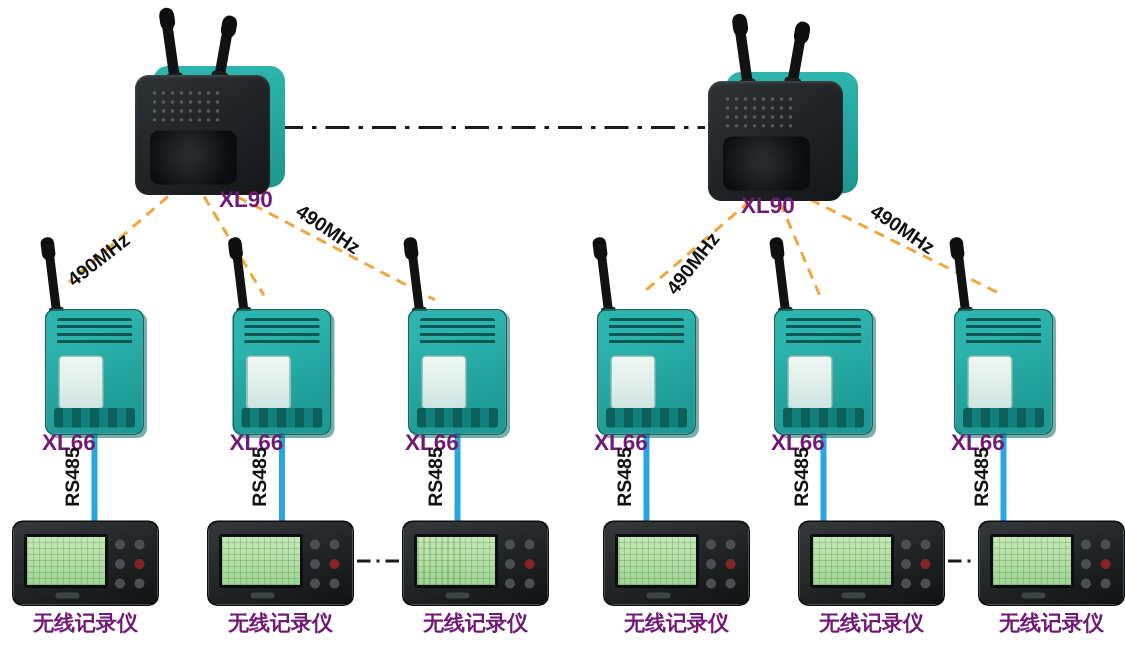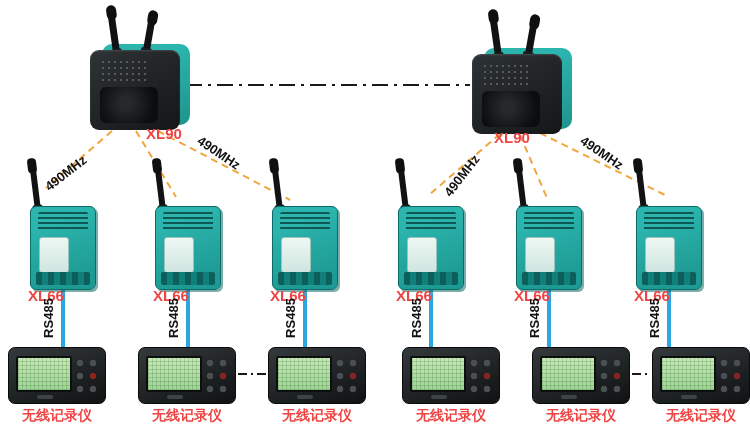--- a/index.html
+++ b/index.html
@@ -55,21 +55,21 @@
   .rec-buttons{position:absolute;right:5px;top:9px;width:27px;height:38px;background-image:
     radial-gradient(circle at 7px 6px,#4a4f52 3px,transparent 3.6px),
     radial-gradient(circle at 20px 6px,#4a4f52 3px,transparent 3.6px),
     radial-gradient(circle at 7px 19px,#4a4f52 3px,transparent 3.6px),
     radial-gradient(circle at 20px 19px,#842424 3px,transparent 3.6px),
     radial-gradient(circle at 7px 32px,#4a4f52 3px,transparent 3.6px),
     radial-gradient(circle at 20px 32px,#4a4f52 3px,transparent 3.6px);}
   .rec-led{position:absolute;left:28px;bottom:4px;width:16px;height:4px;border-radius:2px;background:#3d4446;}
 
   
-  .lbl{position:absolute;font-weight:bold;color:#ef4444;z-index:3;white-space:nowrap;}
+  .lbl{position:absolute;font-weight:bold;color:#701a75;z-index:3;white-space:nowrap;}
   .gw-lbl{font-size:15px;}
   .gl1{left:146px;top:125px;}
   .gl2{left:494px;top:129px;}
   .mod-lbl{font-size:15px;top:287px;}
   .ml1{left:28px;}.ml2{left:153px;}.ml3{left:270px;}.ml4{left:396px;}.ml5{left:514px;}.ml6{left:634px;}
   .rec-lbl{font-size:14px;top:407px;width:98px;text-align:center;}
   .rl1{left:8px;}.rl2{left:138px;}.rl3{left:268px;}.rl4{left:402px;}.rl5{left:532px;}.rl6{left:652px;}
   .bus-lbl{position:absolute;top:318px;font-size:13px;font-weight:bold;color:#111;z-index:3;white-space:nowrap;transform:translate(-50%,-50%) rotate(-90deg);}
   .bl1{left:48px;}.bl2{left:173px;}.bl3{left:290px;}.bl4{left:416px;}.bl5{left:534px;}.bl6{left:654px;}
   .rf-lbl{position:absolute;font-size:13px;font-weight:bold;color:#111;z-index:3;white-space:nowrap;transform-origin:left top;}

